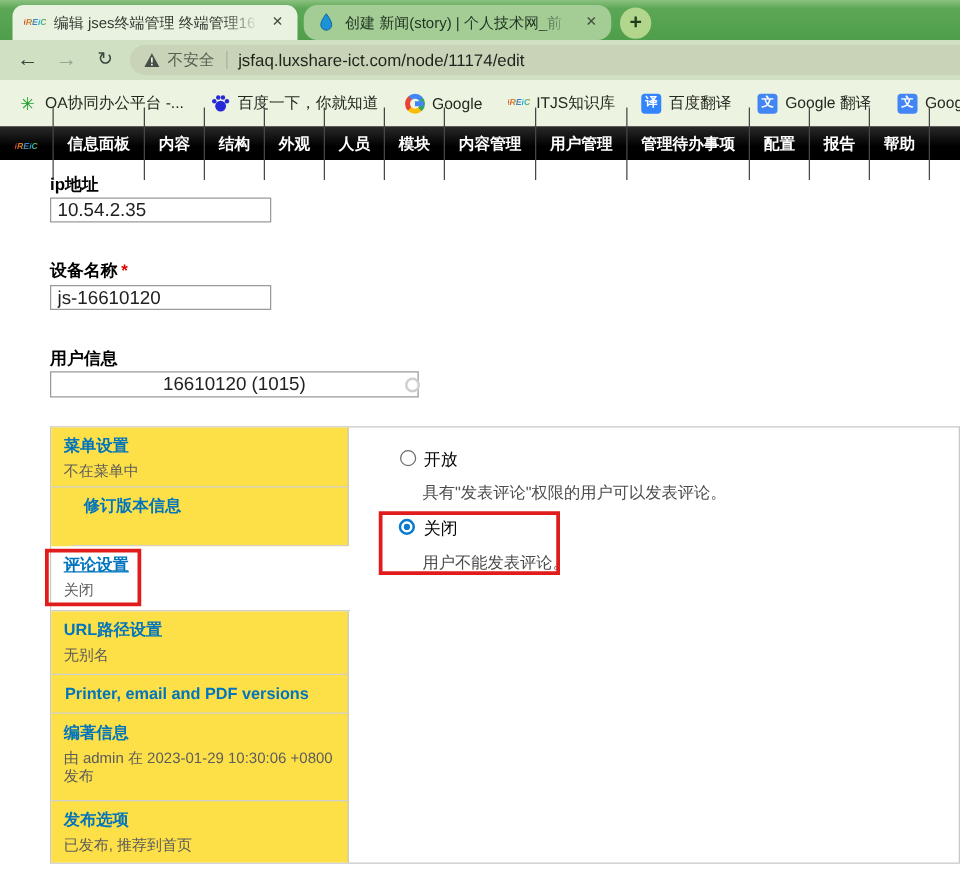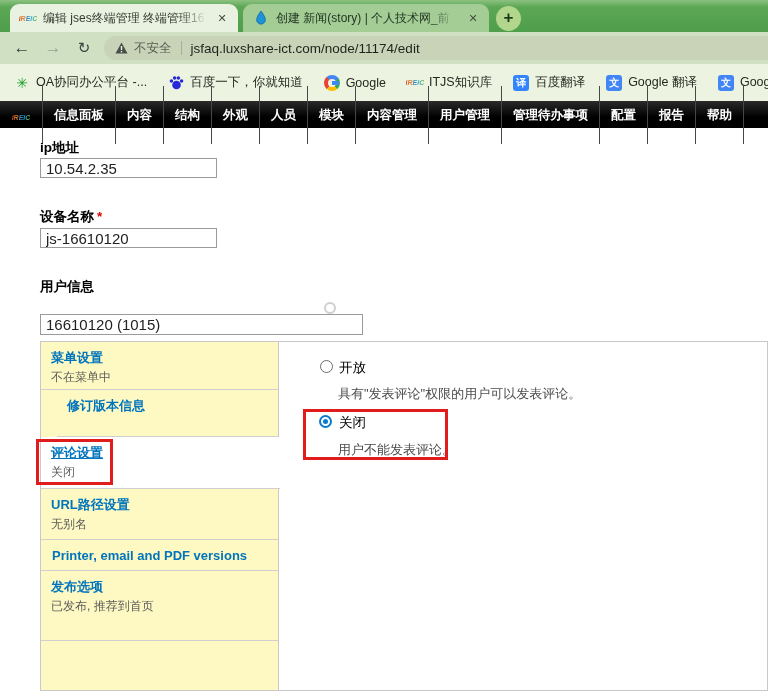--- a/index.html
+++ b/index.html
@@ -5,21 +5,21 @@
   * { margin:0; padding:0; box-sizing:border-box; }
   body { font-family:"Liberation Sans","DejaVu Sans",sans-serif; background:#fff; }
   #page { position:relative; width:768px; height:697px; overflow:hidden; background:#fff; }
 
   
   #tabstrip { position:absolute; left:0; top:0; width:768px; height:32px;
     background:linear-gradient(180deg,#8cc180 0%,#5ba755 22%,#4f9e4b 100%); }
   .tab { position:absolute; top:4px; height:28px; border-radius:9px 9px 0 0;
     display:flex; align-items:center; padding:0 8px 0 10px; }
   .tab-active { left:10px; width:228px; background:#e9f2e0; }
-  .tab-inactive { left:243px; width:246px; background:#a4cd96; }
+  .tab-inactive { left:243px; width:246px; background:#a4cd96;border-radius:11px; }
   .tab-title { flex:1; font-size:12px; white-space:nowrap; overflow:hidden; margin:0 4px 0 7px;
     -webkit-mask-image:linear-gradient(90deg,#000 82%,transparent 98%);
             mask-image:linear-gradient(90deg,#000 82%,transparent 98%); }
   .tab-active .tab-title { color:#333b32; }
   .tab-inactive .tab-title { color:#1f3320; }
   .tab-close { font-size:11px; color:#44503f; width:16px; height:16px; line-height:16px;
     text-align:center; border-radius:50%; flex:0 0 auto; }
   .newtab { position:absolute; left:496px; top:6px; width:25px; height:25px; border-radius:50%;
     background:#b2d78c; color:#1c3a1c; font-size:17px; font-weight:bold; text-align:center; line-height:23px; }
 
@@ -65,21 +65,21 @@
   .f-label { position:absolute; font-size:13.5px; font-weight:bold; color:#000; }
   .f-req { color:#e00000; margin-left:3px; }
   .f-input { position:absolute; border:1px solid #9a9a9a; background:#fff; font-size:15px;
     color:#222; padding:1px 5px; font-family:"Liberation Sans",sans-serif; }
   #throbber { position:absolute; left:324px; top:302px; width:12px; height:12px;
     border:2px solid #cfcfcf; border-radius:50%; background:#fff; }
 
   
   #vtabs-wrap { position:absolute; left:40px; top:341px; width:728px; height:350px;
     border:1px solid #c8c8c8; background:#fff; }
-  #vtabs { list-style:none; width:238px; height:100%; background:#fef9c3; border-right:1px solid #c8c8c8; }
+  #vtabs { list-style:none; width:238px; height:100%; background:#fde047; border-right:1px solid #c8c8c8; }
   #vtabs li { padding:6px 10px; border-bottom:1px solid #cfcfcf; }
   #vtabs li:nth-child(1){height:48px;} #vtabs li:nth-child(2){height:47px;margin-left:16px;}
   #vtabs li:nth-child(3){height:52px;} #vtabs li:nth-child(4){height:51px;}
   #vtabs li:nth-child(5){height:31px;padding-left:11px;} #vtabs li:nth-child(6){height:70px;}
   #vtabs li:nth-child(7){height:49px; border-bottom:none;}
   #vtabs li.selected { background:#fff; width:239px; position:relative; z-index:2; }
   .vt-title { font-size:13px; font-weight:bold; color:#0074bd; line-height:16px; display:inline-block; }
   li.selected .vt-title { text-decoration:underline; }
   .vt-summary { font-size:12px; color:#5c5c5c; padding-top:4px; line-height:15px; }
 
@@ -209,21 +209,21 @@
   <input class="f-input" style="left: 40px; top: 158px; width: 177px; height: 20px;" value="10.54.2.35">
 
   <label class="f-label" style="left:40px; top:208px;">
     <span>设备名称</span><span class="f-req">*</span>
   </label>
   <input class="f-input" style="left: 40px; top: 228px; width: 177px; height: 20px;" value="js-16610120">
 
   <label class="f-label" style="left:40px; top:278px;">
     <span>用户信息</span>
   </label>
-  <input class="f-input" style="left: 40px; top: 314px; width: 323px; height: 21px;" value="16610120 (1015)">
+  <input class="f-input" style="left: 40px; top: 297px; width: 295px; height: 21px; text-align: center;" value="16610120 (1015)">
   <span id="throbber"></span>
 
   <div id="vtabs-wrap">
     <ul id="vtabs">
       <li>
         <a class="vt-title">菜单设置</a>
         <div class="vt-summary">不在菜单中</div>
       </li>
       <li>
         <a class="vt-title">修订版本信息</a>
@@ -231,20 +231,24 @@
       <li class="selected">
         <a class="vt-title">评论设置</a>
         <div class="vt-summary">关闭</div>
       </li>
       <li>
         <a class="vt-title">URL路径设置</a>
         <div class="vt-summary">无别名</div>
       </li>
       <li>
         <a class="vt-title">Printer, email and PDF versions</a>
+      </li>
+      <li>
+        <a class="vt-title">编著信息</a>
+        <div class="vt-summary">由 admin 在 2023-01-29 10:30:06 +0800 发布</div>
       </li>
       <li>
         <a class="vt-title">发布选项</a>
         <div class="vt-summary">已发布, 推荐到首页</div>
       </li>
     </ul>
   </div>
 
   <span class="radio" style="left:320px; top:360px;"></span>
   <span class="r-label" style="left:339px; top:359px;">开放</span>

